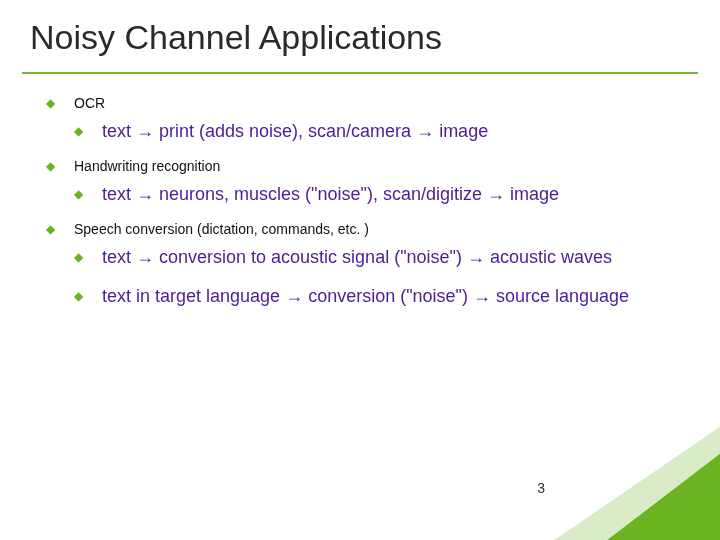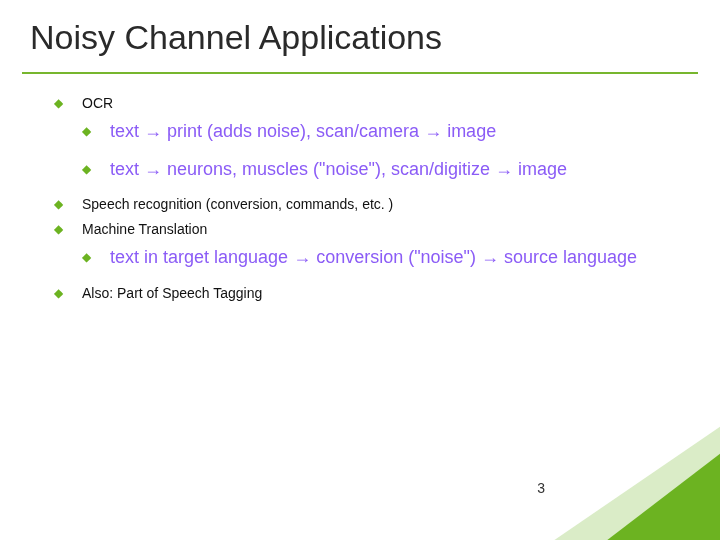--- a/index.html
+++ b/index.html
@@ -35,21 +35,21 @@
     position: absolute;
     left: 22px;
     top: 72px;
     width: 676px;
     height: 0;
     border-top: 2px solid #77b62e;
   }
 
   .body {
     position: absolute;
-    left: 54px;
+    left: 46px;
     top: 94px;
     width: 650px;
     font-size: 15px;
     line-height: 1.35;
   }
 
   .lvl1 {
     position: relative;
     padding-left: 28px;
     margin-bottom: 6px;
@@ -66,21 +66,21 @@
     font-size: 12px;
     line-height: 1.4;
   }
 
   .lvl2 {
     position: relative;
     padding-left: 28px;
     margin: 6px 0 14px 28px;
     font-family: "Trebuchet MS", Tahoma, sans-serif;
     font-size: 18px;
-    color: #8b5cf6;
+    color: #4c1d95;
   }
   .lvl2::before {
     content: "\25C6"; 
     position: absolute;
     left: 0;
     top: 4px;
     color: #6cb321;
     font-size: 12px;
     line-height: 1.4;
   }
@@ -120,28 +120,28 @@
 <div class="slide">
 
   <div class="title">Noisy Channel Applications</div>
   <div class="title-underline"></div>
 
   <div class="body">
 
     <div class="lvl1">OCR</div>
     <div class="lvl2">text → print (adds noise), scan/camera → image</div>
 
+    <div class="lvl1">Handwriting recognition</div>
     <div class="lvl2">text → neurons, muscles ("noise"), scan/digitize → image</div>
 
-    <div class="lvl1">Speech recognition (conversion, commands, etc. )</div>
+    <div class="lvl1">Speech conversion (dictation, commands, etc. )</div>
+    <div class="lvl2">text → conversion to acoustic signal ("noise") → acoustic waves</div>
 
-    <div class="lvl1">Machine Translation</div>
     <div class="lvl2">text in target language → conversion ("noise") → source language</div>
 
-    <div class="lvl1">Also: Part of Speech Tagging</div>
 
   </div>
 
   <div class="pagenum">3</div>
 
   <div class="tri-ghost"></div>
   <div class="tri-main"></div>
 
 </div>
 

